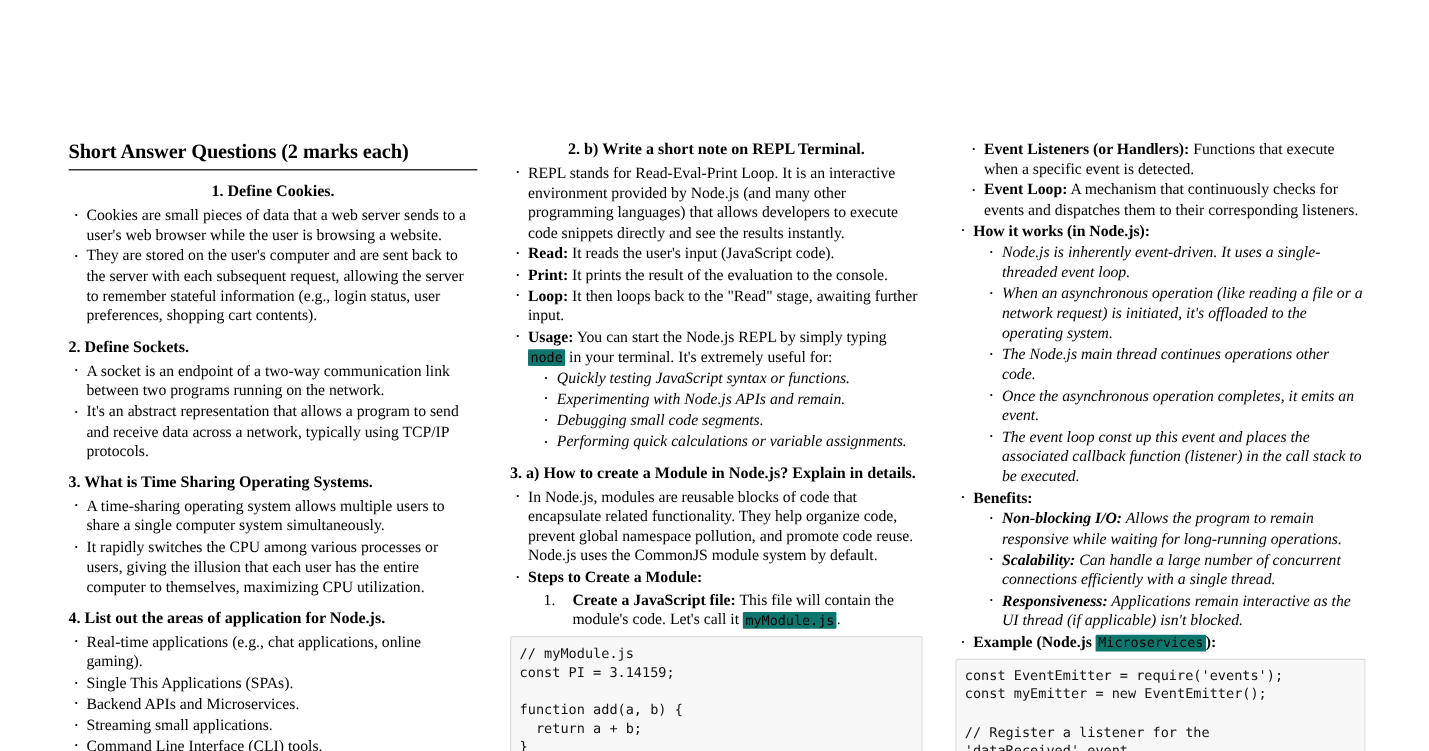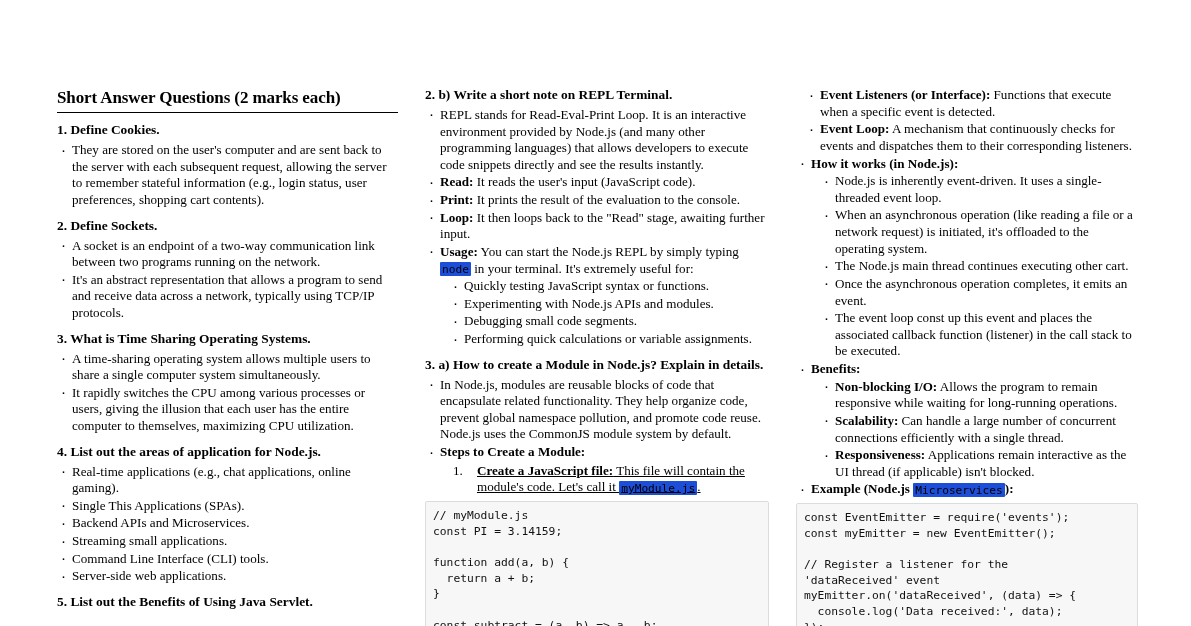--- a/index.html
+++ b/index.html
@@ -12,21 +12,21 @@
     height: 626px;
     overflow: hidden;
     font-family: "Liberation Serif", "DejaVu Serif", serif;
     color: #000000;
   }
   .page {
     position: relative;
     width: 1191px;
     height: 446px;
     box-sizing: border-box;
-    padding: 87px 52px 0 57px;
+    padding: 116px 52px 0 57px;
   }
   .columns {
     display: flex;
     gap: 27px;
     align-items: flex-start;
     height: 548px;
     overflow: hidden;
   }
   .col {
     width: 341px;
@@ -50,21 +50,21 @@
     border-top: 1.6px solid #000;
     margin: 4px 0 9px 0;
     width: 341px;
   }
   h2.q {
     font-size: 13.4px;
     font-weight: bold;
     margin: 9px 0 3px 0;
     line-height: 1.26;
   }
-  h2.q.tight { margin-top: 0; }
+  h2.q.tight { margin-top: 0; text-align: center; }
 
   ul.bl {
     list-style: none;
     margin: 0 0 0 0;
     padding: 0;
   }
   ul.bl > li {
     position: relative;
     padding-left: 15px;
     margin: 0 0 1px 0;
@@ -75,52 +75,52 @@
     content: "\00B7";
     position: absolute;
     left: 4px;
     top: -0.5px;
     font-size: 15px;
     line-height: 1.27;
   }
   ul.bl ul.bl {
     margin-top: 1px;
     margin-left: 9px;
+    font-style: italic;
   }
   ul.bl ul.bl > li::before {
     content: "\00B7";
     left: 4px;
   }
   ol.nl {
     list-style: none;
     counter-reset: stepc;
     margin: 2px 0 0 0;
     padding-left: 13px;
   }
   ol.nl > li {
     counter-increment: stepc;
     position: relative;
     padding-left: 24px;
     font-size: 13.1px;
     line-height: 1.27;
     margin-bottom: 2px;
-    text-decoration: underline;
   }
   ol.nl > li::before {
     content: counter(stepc) ".";
     position: absolute;
     left: 0;
     top: 0;
   }
   b, .b { font-weight: bold; }
 
   code.inline {
     font-family: "DejaVu Sans Mono", "Liberation Mono", monospace;
     font-size: 11.2px;
-    background: #1d4ed8;
+    background: #0f766e;
     padding: 0.5px 2px;
     border-radius: 1px;
     white-space: pre;
   }
   pre.code {
     font-family: "DejaVu Sans Mono", "Liberation Mono", monospace;
     font-size: 11.3px;
     line-height: 1.39;
     background: #f7f7f7;
     border: 1px solid #dcdcdc;
@@ -139,20 +139,21 @@
 <div class="page">
   <div class="columns">
 
     <div class="col col-1">
 
       <h1 class="doc-title">Short Answer Questions (2 marks each)</h1>
       <hr class="title-rule">
 
       <h2 class="q tight">1. Define Cookies.</h2>
       <ul class="bl">
+        <li>Cookies are small pieces of data that a web server sends to a user's web browser while the user is browsing a website.</li>
         <li>They are stored on the user's computer and are sent back to the server with each subsequent request, allowing the server to remember stateful information (e.g., login status, user preferences, shopping cart contents).</li>
       </ul>
 
       <h2 class="q">2. Define Sockets.</h2>
       <ul class="bl">
         <li>A socket is an endpoint of a two-way communication link between two programs running on the network.</li>
         <li>It's an abstract representation that allows a program to send and receive data across a network, typically using TCP/IP protocols.</li>
       </ul>
 
       <h2 class="q">3. What is Time Sharing Operating Systems.</h2>
@@ -180,21 +181,21 @@
       <h2 class="q tight">2. b) Write a short note on REPL Terminal.</h2>
       <ul class="bl">
         <li>REPL stands for Read-Eval-Print Loop. It is an interactive environment provided by Node.js (and many other programming languages) that allows developers to execute code snippets directly and see the results instantly.</li>
         <li><b>Read:</b><span> It reads the user's input (JavaScript code).</span></li>
         <li><b>Print:</b><span> It prints the result of the evaluation to the console.</span></li>
         <li><b>Loop:</b><span> It then loops back to the "Read" stage, awaiting further input.</span></li>
         <li>
           <b>Usage:</b><span> You can start the Node.js REPL by simply typing </span><code class="inline">node</code><span> in your terminal. It's extremely useful for:</span>
           <ul class="bl">
             <li>Quickly testing JavaScript syntax or functions.</li>
-            <li>Experimenting with Node.js APIs and modules.</li>
+            <li>Experimenting with Node.js APIs and remain.</li>
             <li>Debugging small code segments.</li>
             <li>Performing quick calculations or variable assignments.</li>
           </ul>
         </li>
       </ul>
 
       <h2 class="q">3. a) How to create a Module in Node.js? Explain in details.</h2>
       <ul class="bl">
         <li>In Node.js, modules are reusable blocks of code that encapsulate related functionality. They help organize code, prevent global namespace pollution, and promote code reuse. Node.js uses the CommonJS module system by default.</li>
         <li>
@@ -217,28 +218,28 @@
   multiply(a, b) {
     return a * b;
   }
 }</pre>
 
     </div>
 
     <div class="col col-3">
 
       <ul class="bl">
-        <li style="margin-left:9px"><b>Event Listeners (or Interface):</b><span> Functions that execute when a specific event is detected.</span></li>
+        <li style="margin-left:9px"><b>Event Listeners (or Handlers):</b><span> Functions that execute when a specific event is detected.</span></li>
         <li style="margin-left:9px"><b>Event Loop:</b><span> A mechanism that continuously checks for events and dispatches them to their corresponding listeners.</span></li>
         <li>
           <b>How it works (in Node.js):</b>
           <ul class="bl">
             <li>Node.js is inherently event-driven. It uses a single-threaded event loop.</li>
             <li>When an asynchronous operation (like reading a file or a network request) is initiated, it's offloaded to the operating system.</li>
-            <li>The Node.js main thread continues executing other cart.</li>
+            <li>The Node.js main thread continues operations other code.</li>
             <li>Once the asynchronous operation completes, it emits an event.</li>
             <li>The event loop const up this event and places the associated callback function (listener) in the call stack to be executed.</li>
           </ul>
         </li>
         <li>
           <b>Benefits:</b>
           <ul class="bl">
             <li><b>Non-blocking I/O:</b><span> Allows the program to remain responsive while waiting for long-running operations.</span></li>
             <li><b>Scalability:</b><span> Can handle a large number of concurrent connections efficiently with a single thread.</span></li>
             <li><b>Responsiveness:</b><span> Applications remain interactive as the UI thread (if applicable) isn't blocked.</span></li>

